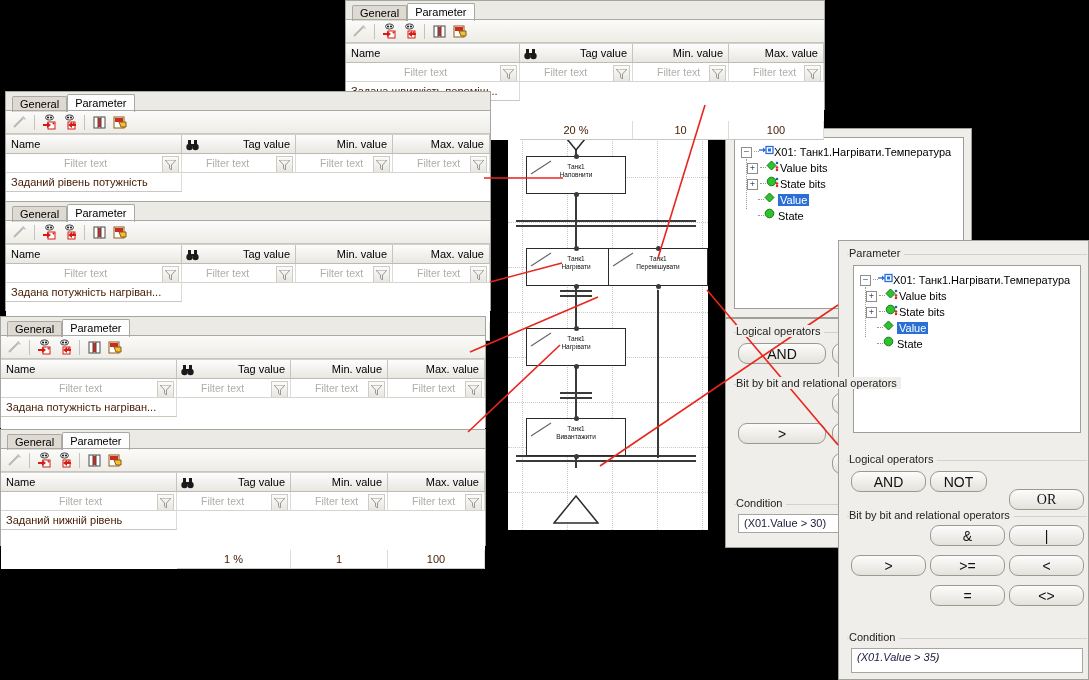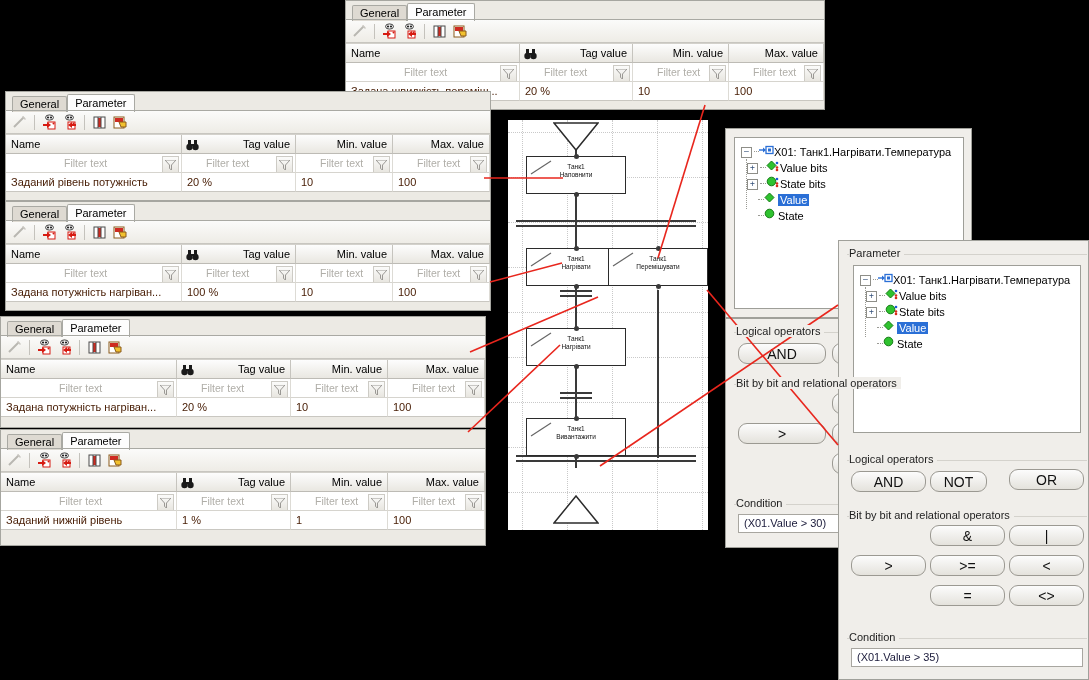--- a/index.html
+++ b/index.html
@@ -29,21 +29,21 @@
   .gf{background:#fff;border-right:1px solid #dddbd5;border-bottom:1px solid #d6d4ce;
       height:19px;line-height:19px;box-sizing:border-box;position:relative;overflow:hidden;}
   .gf .ft{color:#b0aea8;font-size:10.5px;padding-left:24px;}
   .gf.n .ft{padding-left:58px;}
   .funnel{position:absolute;right:2px;top:2px;width:15px;height:15px;
           background:linear-gradient(#fbfbfa,#e8e6e0);border:1px solid #cdcbc5;}
   .funnel svg{position:absolute;left:2px;top:3px;}
   .gd{background:#fff;border-right:1px solid #dddbd5;border-bottom:1px solid #c9c7c1;
       height:19px;line-height:19px;box-sizing:border-box;padding:0 5px;overflow:hidden;
       color:#4a2008;font-size:11px;white-space:nowrap;}
-  .gd.r{text-align:left;}
+  .gd.r{text-align:center;margin-top:39px;}
 
   
   .treepanel{position:absolute;background:#f0eeea;border:1px solid #a0a09a;box-sizing:border-box;}
   .treebox{position:absolute;background:#fff;border:1px solid #9e9e98;box-sizing:border-box;overflow:hidden;}
   .tnode{height:16px;line-height:16px;font-size:11px;white-space:nowrap;position:relative;}
   .expander{display:inline-block;width:9px;height:9px;border:1px solid #8e8e88;background:#fff;
             font-size:8px;line-height:7px;text-align:center;color:#33507a;vertical-align:middle;
             margin-right:2px;font-family:"DejaVu Sans Mono",monospace;}
   .dotline{display:inline-block;width:12px;border-top:1px dotted #9a9a94;vertical-align:middle;
            position:relative;top:-1px;}
@@ -238,39 +238,39 @@
               </svg></span><span style="vertical-align: middle;">State</span></div>
         </div>
     </div>
   </div>
 
   <div class="gbx" style="left:8px;top:212px;width:240px;height:46px;">
     <div class="gbxline"></div>
     <span class="gbxlbl">Logical operators</span>
     <div class="btn" style="position:absolute;left:4px;top:18px;width:75px;height:21px;">AND</div>
     <div class="btn" style="position:absolute;left:83px;top:18px;width:57px;height:21px;">NOT</div>
-    <div class="btn" style="position:absolute;left:162px;top:16px;width:75px;height:21px;">OR</div>
+    <div class="btn" style="position:absolute;left:162px;top:36px;width:75px;height:21px;font-family:Liberation Serif, serif;">OR</div>
   </div>
 
   <div class="gbx" style="left:8px;top:268px;width:240px;height:112px;">
     <div class="gbxline"></div>
     <span class="gbxlbl">Bit by bit and relational operators</span>
     <div class="btn" style="position:absolute;left:83px;top:16px;width:75px;height:21px;">&amp;</div>
     <div class="btn" style="position:absolute;left:162px;top:16px;width:75px;height:21px;">|</div>
     <div class="btn" style="position:absolute;left:4px;top:46px;width:75px;height:21px;">&gt;</div>
     <div class="btn" style="position:absolute;left:83px;top:46px;width:75px;height:21px;">&gt;=</div>
     <div class="btn" style="position:absolute;left:162px;top:46px;width:75px;height:21px;">&lt;</div>
     <div class="btn" style="position:absolute;left:83px;top:76px;width:75px;height:21px;">=</div>
     <div class="btn" style="position:absolute;left:162px;top:76px;width:75px;height:21px;">&lt;&gt;</div>
   </div>
 
   <div class="gbx" style="left:8px;top:390px;width:240px;height:44px;">
     <div class="gbxline"></div>
     <span class="gbxlbl">Condition</span>
-    <div class="cond" style="position:absolute;left:4px;top:17px;width:232px;height:19px;">(X01.Value &gt; 35)</div>
+    <div class="cond" style="position:absolute;left:4px;top:17px;width:232px;height:25px;font-style:italic;">(X01.Value &gt; 35)</div>
   </div>
 </div>
 
 <div id="panel-host">
     <div class="panel" style="left: 345px; top: 0px; width: 480px; height: 110px;">
       <div class="tabstrip"><div class="tab">General</div><div class="tab active">Parameter</div><div class="tabline"></div></div>
       <div class="toolbar">
         <span class="tbi"><svg width="17" height="17">
             <line x1="3" y1="13" x2="13" y2="3" stroke="#b9b7b1" stroke-width="2"></line>
             <path d="M12 2 L15 5 L14 6 L11 3 Z" fill="#c9c7c1"></path>

